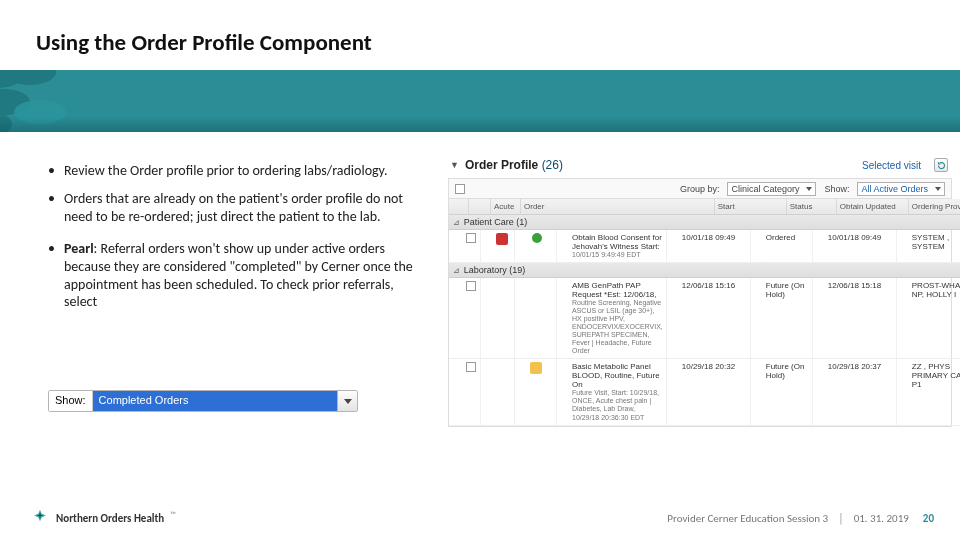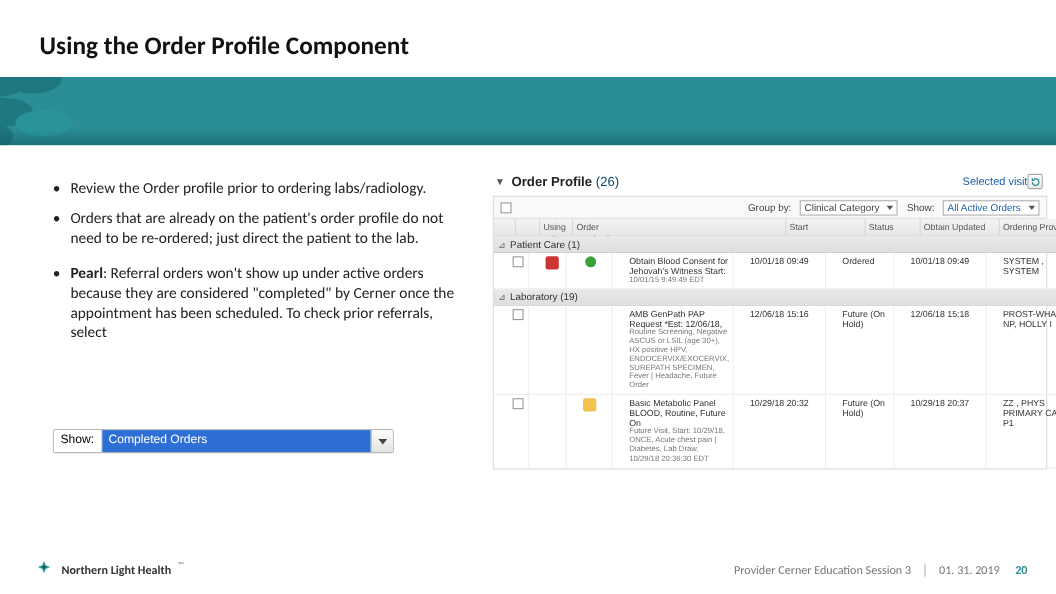--- a/index.html
+++ b/index.html
@@ -35,21 +35,21 @@
   .dropdown .ctl::after { content:""; border-left:4px solid transparent; border-right:4px solid transparent; border-top:5px solid #444;}
 
   
   .panel {
     position: absolute; left: 448px; top: 158px; width: 504px;
     font-family: Tahoma, Arial, sans-serif; font-size: 10px; color: #333;
   }
   .panel-head { display:flex; justify-content:space-between; align-items:center; padding: 0 4px 6px 2px; }
   .panel-head .ttl { font-size: 12px; color:#222; display:flex; align-items:center; gap:6px;}
   .panel-head .ttl .tri { font-size:9px; color:#555;}
-  .panel-head .rs { display:flex; align-items:center; gap:0; color:#1960a9; font-size:10px;}
+  .panel-head .rs { display:flex; align-items:center; gap:13px; color:#1960a9; font-size:10px;}
   .panel-head .refresh { width:14px;height:14px;border:1px solid #aaa;border-radius:2px; display:flex;align-items:center;justify-content:center;background:linear-gradient(180deg,#fdfdfd,#e9e9e9);}
   .panel-head .refresh svg{width:9px;height:9px;}
   .filter-bar {
     height: 20px; border:1px solid #ddd; border-bottom:none;
     background:#f9f9f9; display:flex; align-items:center; font-size:9px; color:#444;
     padding: 0 6px; gap: 8px;
   }
   .filter-bar .cb { width:10px;height:10px;border:1px solid #999;background:#fff;}
   .filter-bar .sel { border:1px solid #b0b0b0; background:#fff; padding:0 3px; height:14px; display:flex; align-items:center; gap:4px;}
   .filter-bar .sel::after { content:""; border-left:3px solid transparent;border-right:3px solid transparent;border-top:4px solid #555; display:inline-block; margin-left:3px;}
@@ -156,21 +156,21 @@
       <span>Show:</span>
       <span class="sel" style="color:#1960a9;">All Active Orders</span>
     </div>
 
     <div class="table">
       <div style="display:flex;">
         <div style="flex:1;">
           <div class="thead-row">
             <div class="col-cb"></div>
             <div class="col-ico"></div>
-            <div class="col-type">Using</div>
+            <div class="col-type">Acute</div>
             <div class="col-order">Order</div>
             <div class="col-start">Start</div>
             <div class="col-status">Status</div>
             <div class="col-upd">Obtain Updated</div>
             <div class="col-prov">Ordering Provider</div>
           </div>
 
           <div class="group-row">
             <span class="tri">⊿</span>
               <span>Patient Care (1)</span>
@@ -238,21 +238,21 @@
       <span class="mark">
         <svg width="20" height="20" viewBox="0 0 24 24">
             <g fill="#3aa9a0">
               <path d="M12 2l2 5 5 2-5 2-2 5-2-5-5-2 5-2z"></path>
             </g>
             <g fill="#145a62">
               <path d="M12 5l1 3 3 1-3 1-1 3-1-3-3-1 3-1z"></path>
             </g>
           </svg>
       </span>
-      <span style="font-weight:600;color:#333;">Northern Light Health</span>
+      <span style="font-weight:600;color:#333;">Northern Orders Health</span>
       <span style="font-size:8px;color:#888;position:relative;top:-4px;">™</span>
     </div>
     <div class="spacer"></div>
     <span>Provider Cerner Education Session 3</span>
     <span class="sep">│</span>
     <span>01. 31. 2019</span>
     <span class="pg">20</span>
   </div>
 </div>
 

